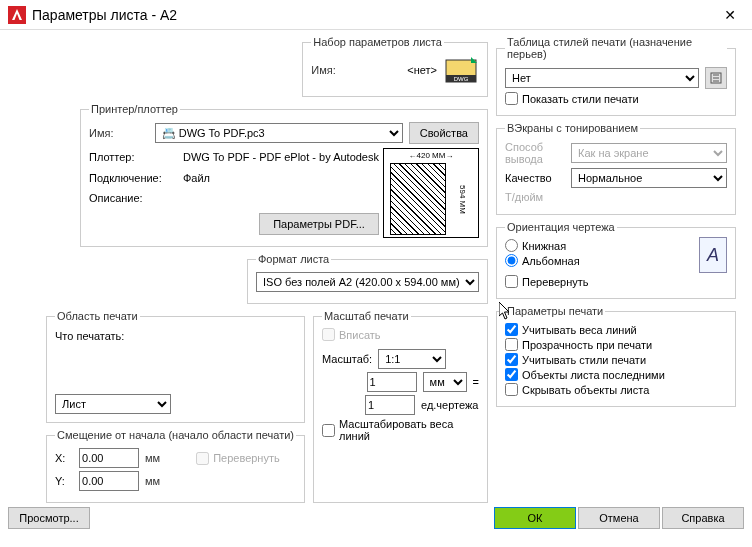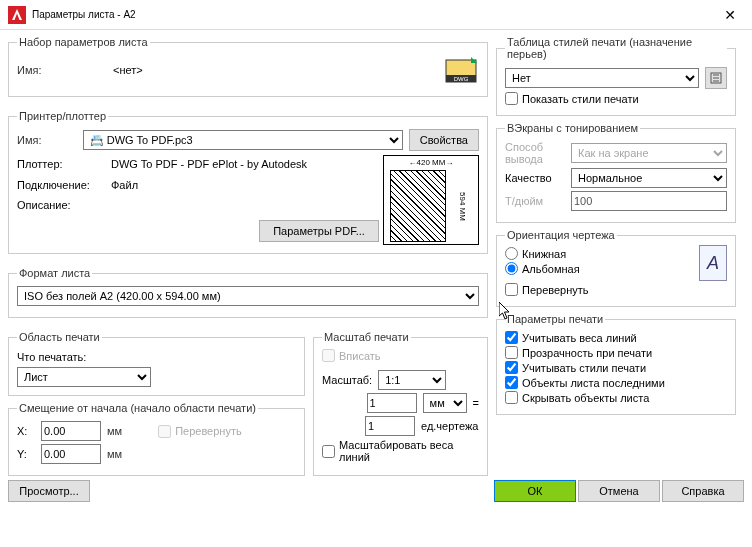--- a/index.html
+++ b/index.html
@@ -1,22 +1,22 @@
 <!DOCTYPE html>
 <html><head>
 <meta charset="utf-8">
 <style>
   * { box-sizing: border-box; margin: 0; padding: 0; }
   body { font-family: "Segoe UI", Tahoma, sans-serif; font-size: 11px; background: #fff; width: 752px; height: 547px; overflow: hidden; }
   .titlebar { height: 30px; display: flex; align-items: center; padding: 0 8px; border-bottom: 1px solid #ddd; }
   .titlebar .app-icon { width: 18px; height: 18px; margin-right: 6px; }
-  .titlebar .title { font-size: 10px; }
+  .titlebar .title { font-size: 14px; }
   .titlebar .close { margin-left: auto; font-size: 14px; font-weight: 400; padding: 2px 8px; }
   .content { display: flex; padding: 6px 8px 0 8px; gap: 8px; }
-  .left { width: 480px; display: flex; flex-direction: column; gap: 13px; }
+  .left { width: 480px; display: flex; flex-direction: column; gap: 6px; align-items: flex-end; }
   .right { width: 240px; display: flex; flex-direction: column; gap: 6px; }
   fieldset { border: 1px solid #ccc; padding: 4px 8px 8px 8px; position: relative; }
   legend { font-size: 11px; padding: 0 2px; color: #333; }
   .row { display: flex; align-items: center; margin: 3px 0; gap: 6px; }
   .lbl { width: 90px; color: #333; }
   .lbl-sm { width: 60px; color: #333; }
   select, input[type=text] { font-family: inherit; font-size: 11px; border: 1px solid #7a7a7a; background: #fff; padding: 1px 2px; height: 20px; }
   select.wide { flex: 1; }
   .btn { font-family: inherit; font-size: 11px; background: #e1e1e1; border: 1px solid #adadad; padding: 2px 10px; height: 22px; min-width: 70px; }
   .dwg-icon { width: 36px; height: 30px; margin-left: auto; }
@@ -103,21 +103,21 @@
       <div class="row">
         <select style="width:100%;"><option>ISO без полей A2 (420.00 x 594.00 мм)</option></select>
       </div>
     </fieldset>
 
     <div class="two-col">
       <div class="col-a">
         <fieldset>
           <legend>Область печати</legend>
           <div style="margin:4px 0;">Что печатать:</div>
-          <select style="width:134px;"><option>Лист</option></select>
+          <select style="width:116px;margin-top:48px;"><option>Лист</option></select>
         </fieldset>
         <fieldset style="margin-top:6px;">
           <legend>Смещение от начала (начало области печати)</legend>
           <div class="row">
             <span style="width:18px;">X:</span>
             <input type="text" style="width: 60px;" value="0.00">
             <span class="unit">мм</span>
             <label class="checkbox-row disabled" style="margin-left:30px;">
                 <input type="checkbox" disabled="" style="">
                 <span>Перевернуть</span>
@@ -183,21 +183,20 @@
       <div class="row">
         <span style="width:60px;" class="disabled-txt">Способ вывода</span>
         <select style="flex:1;" disabled=""><option>Как на экране</option></select>
       </div>
       <div class="row">
         <span style="width:60px;">Качество</span>
         <select style="flex:1;"><option>Нормальное</option></select>
       </div>
       <div class="row">
         <span style="width:60px;" class="disabled-txt">Т/дюйм</span>
-        <input type="text" style="flex: 1 1 0%;" disabled="" value="100">
       </div>
     </fieldset>
 
     <fieldset>
       <legend>Ориентация чертежа</legend>
       <div style="display:flex;">
         <div style="flex:1;">
           <label class="radio-row">
               <input type="radio" name="orient" style="">
               <span>Книжная</span>

